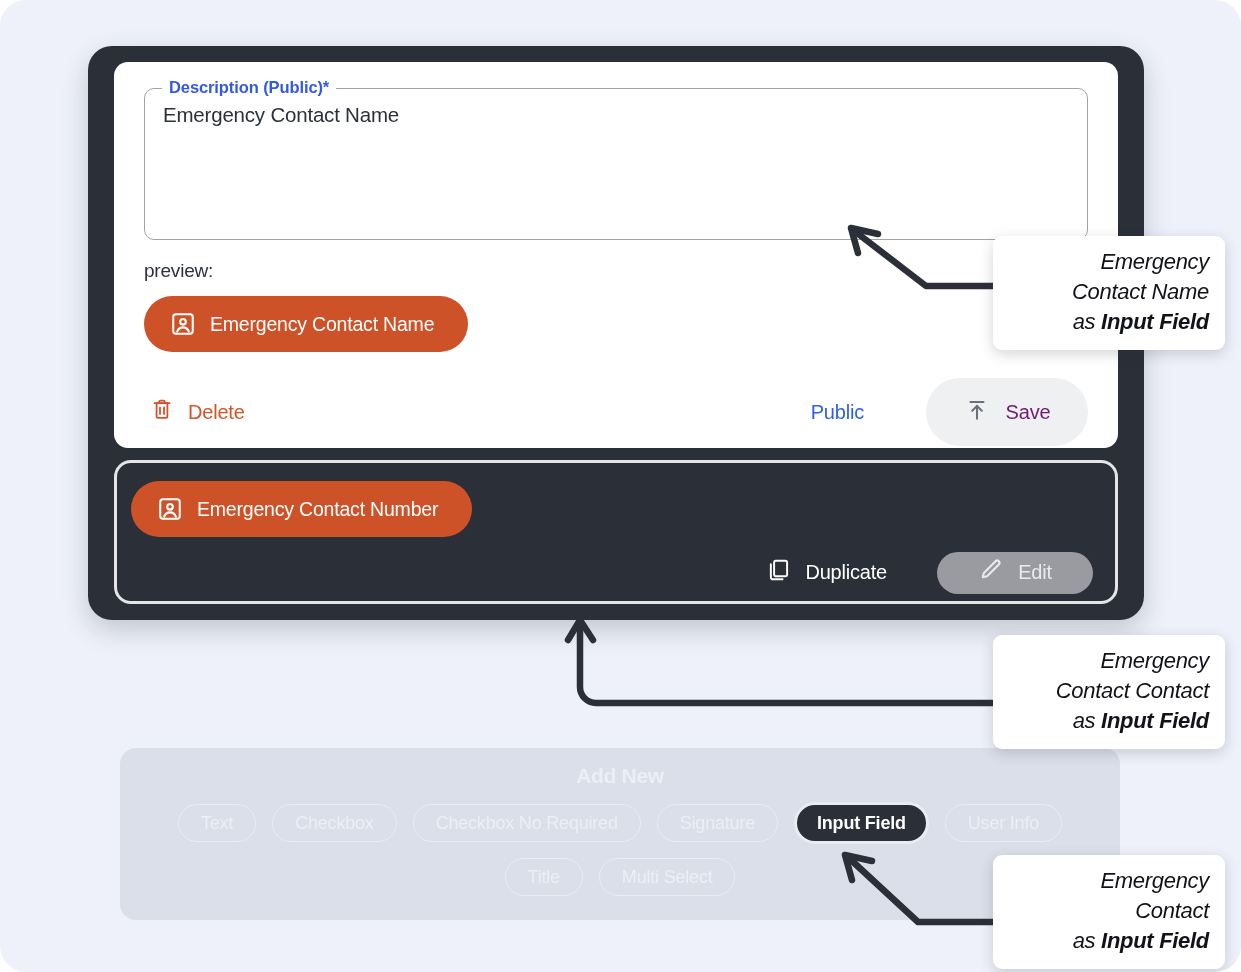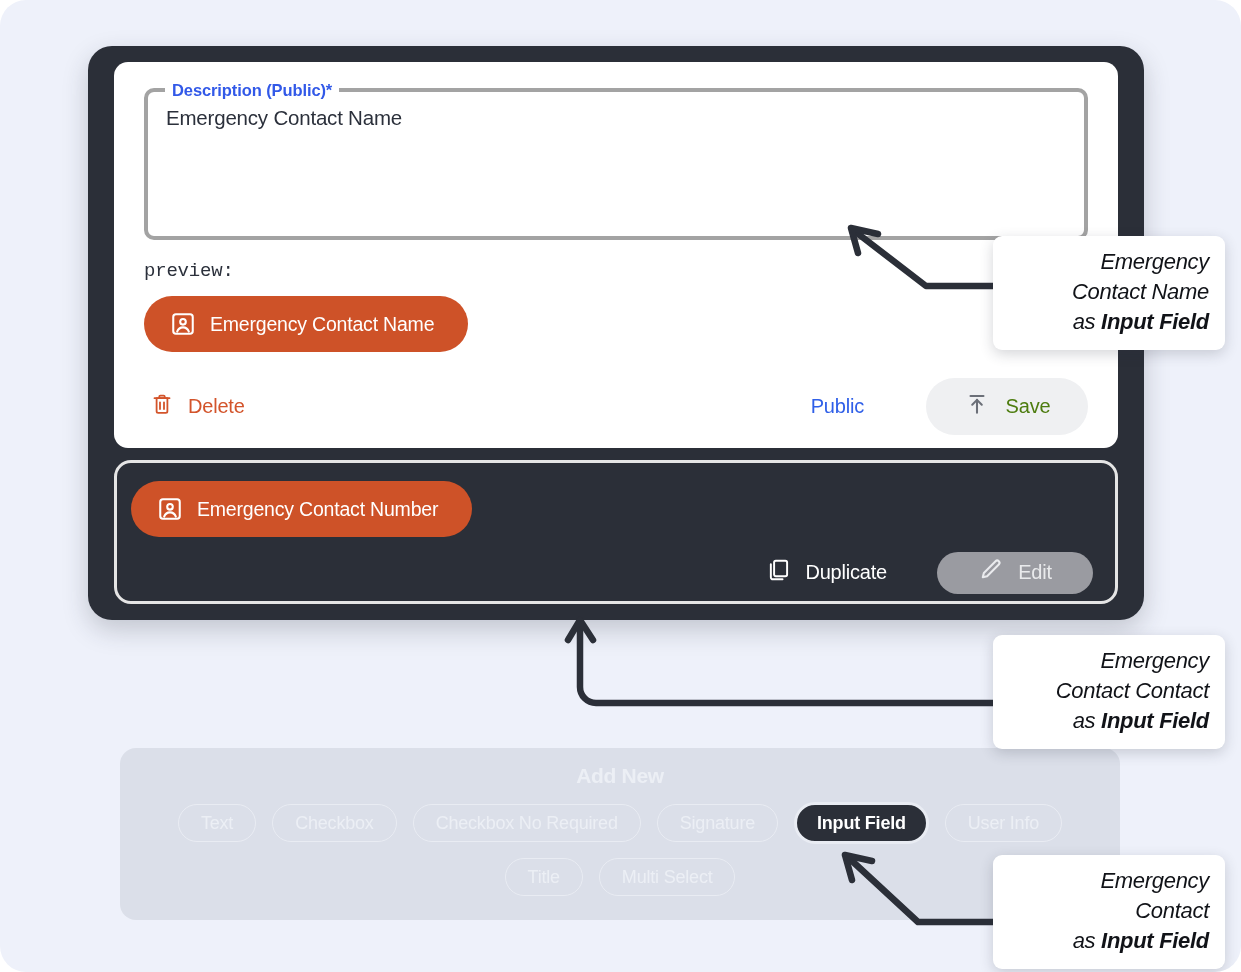--- a/index.html
+++ b/index.html
@@ -45,21 +45,21 @@
     width: 1004px;
     height: 386px;
     background: #ffffff;
     border-radius: 14px;
     padding: 26px 30px 0 30px;
   }
 
   
   .field-wrap {
     position: relative;
-    border: 4px solid #a3a3a3;
+    border: 1px solid #a3a3a3;
     border-radius: 10px;
     height: 152px;
     padding: 14px 18px;
   }
   .field-legend {
     position: absolute;
     top: -11px;
     left: 17px;
     background: #ffffff;
     padding: 0 7px;
@@ -74,21 +74,20 @@
     color: #2b303b;
     letter-spacing: -0.2px;
     line-height: 1.2;
   }
 
   .preview-label {
     margin-top: 20px;
     font-size: 19px;
     color: #2b303b;
     letter-spacing: -0.2px;
-    font-family: Liberation Mono, monospace;
   }
 
   
   .orange-chip {
     display: inline-flex;
     align-items: center;
     gap: 14px;
     background: #ce5228;
     color: #ffffff;
     border-radius: 999px;
@@ -134,24 +133,24 @@
     padding: 6px 10px;
     margin-right: 52px;
     font-family: "Liberation Sans", sans-serif;
   }
   .save-btn {
     display: flex;
     align-items: center;
     justify-content: center;
     gap: 16px;
     width: 162px;
-    height: 57px;
+    height: 68px;
     border-radius: 999px;
     background: #eff0f2;
-    color: #4d7c0f;
+    color: #701a75;
     font-size: 20px;
     letter-spacing: -0.2px;
     border: none;
     cursor: default;
     font-family: "Liberation Sans", sans-serif;
   }
 
   
   #collapsed-row {
     position: absolute;

